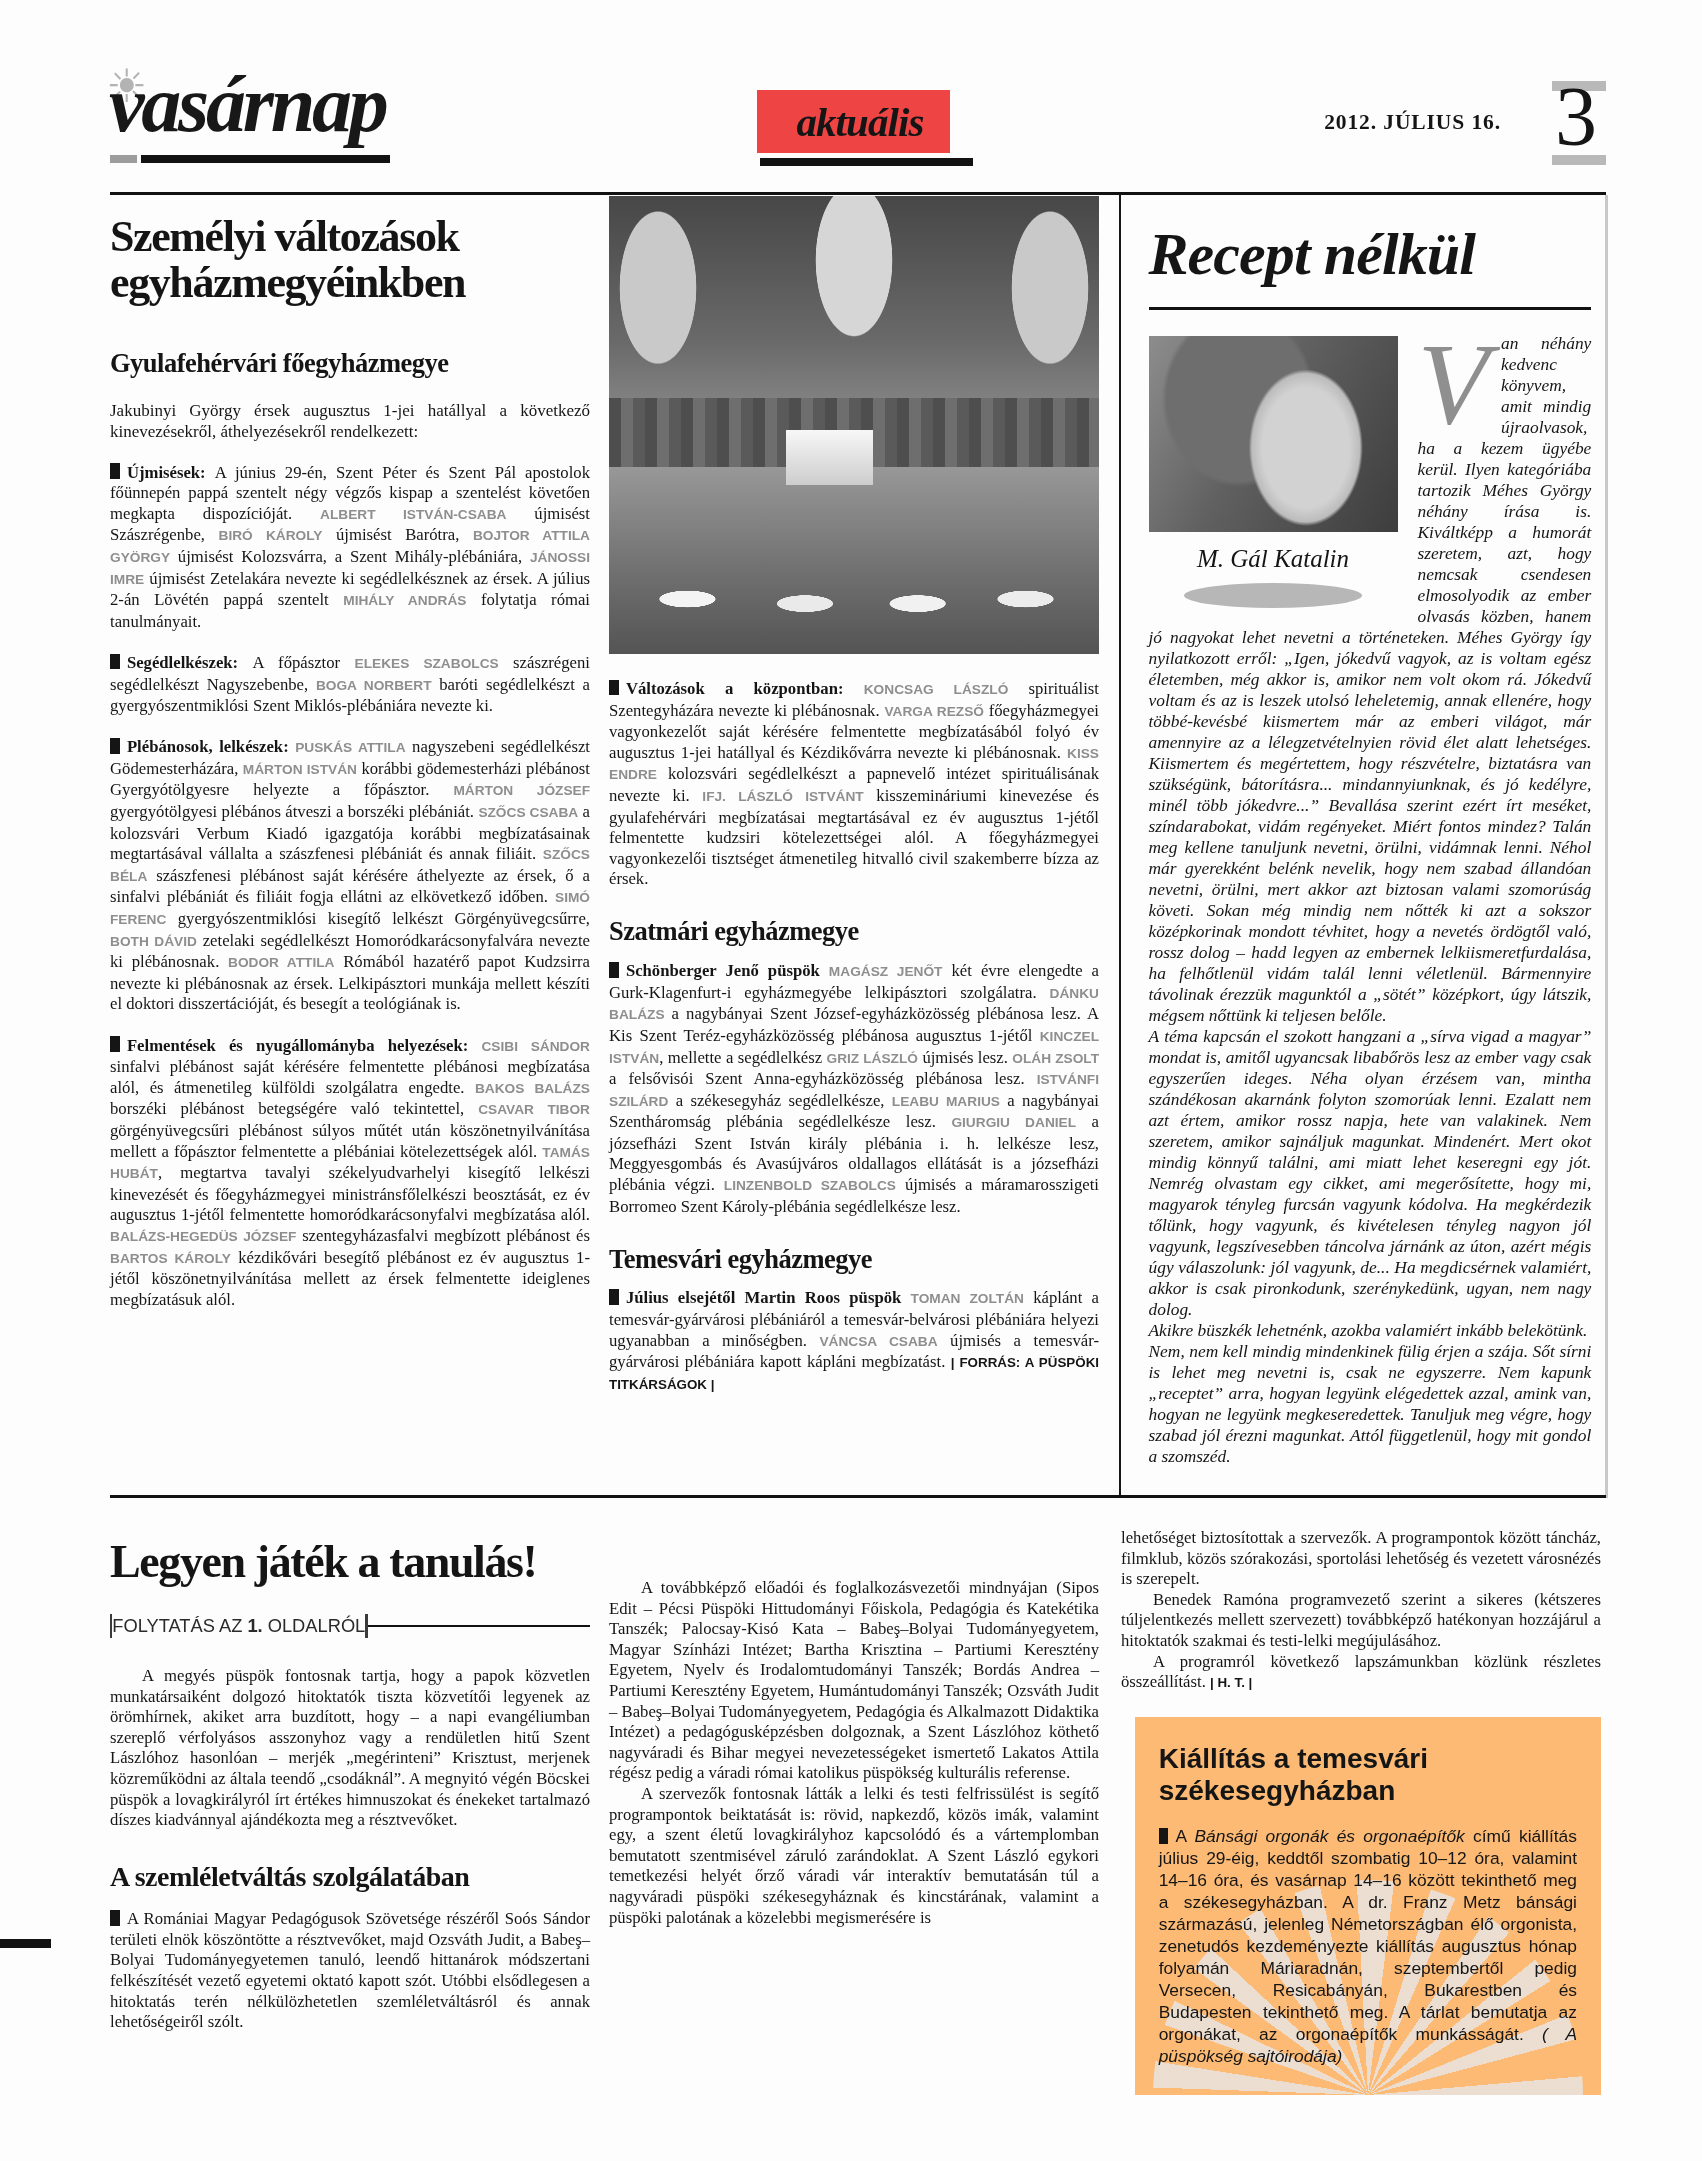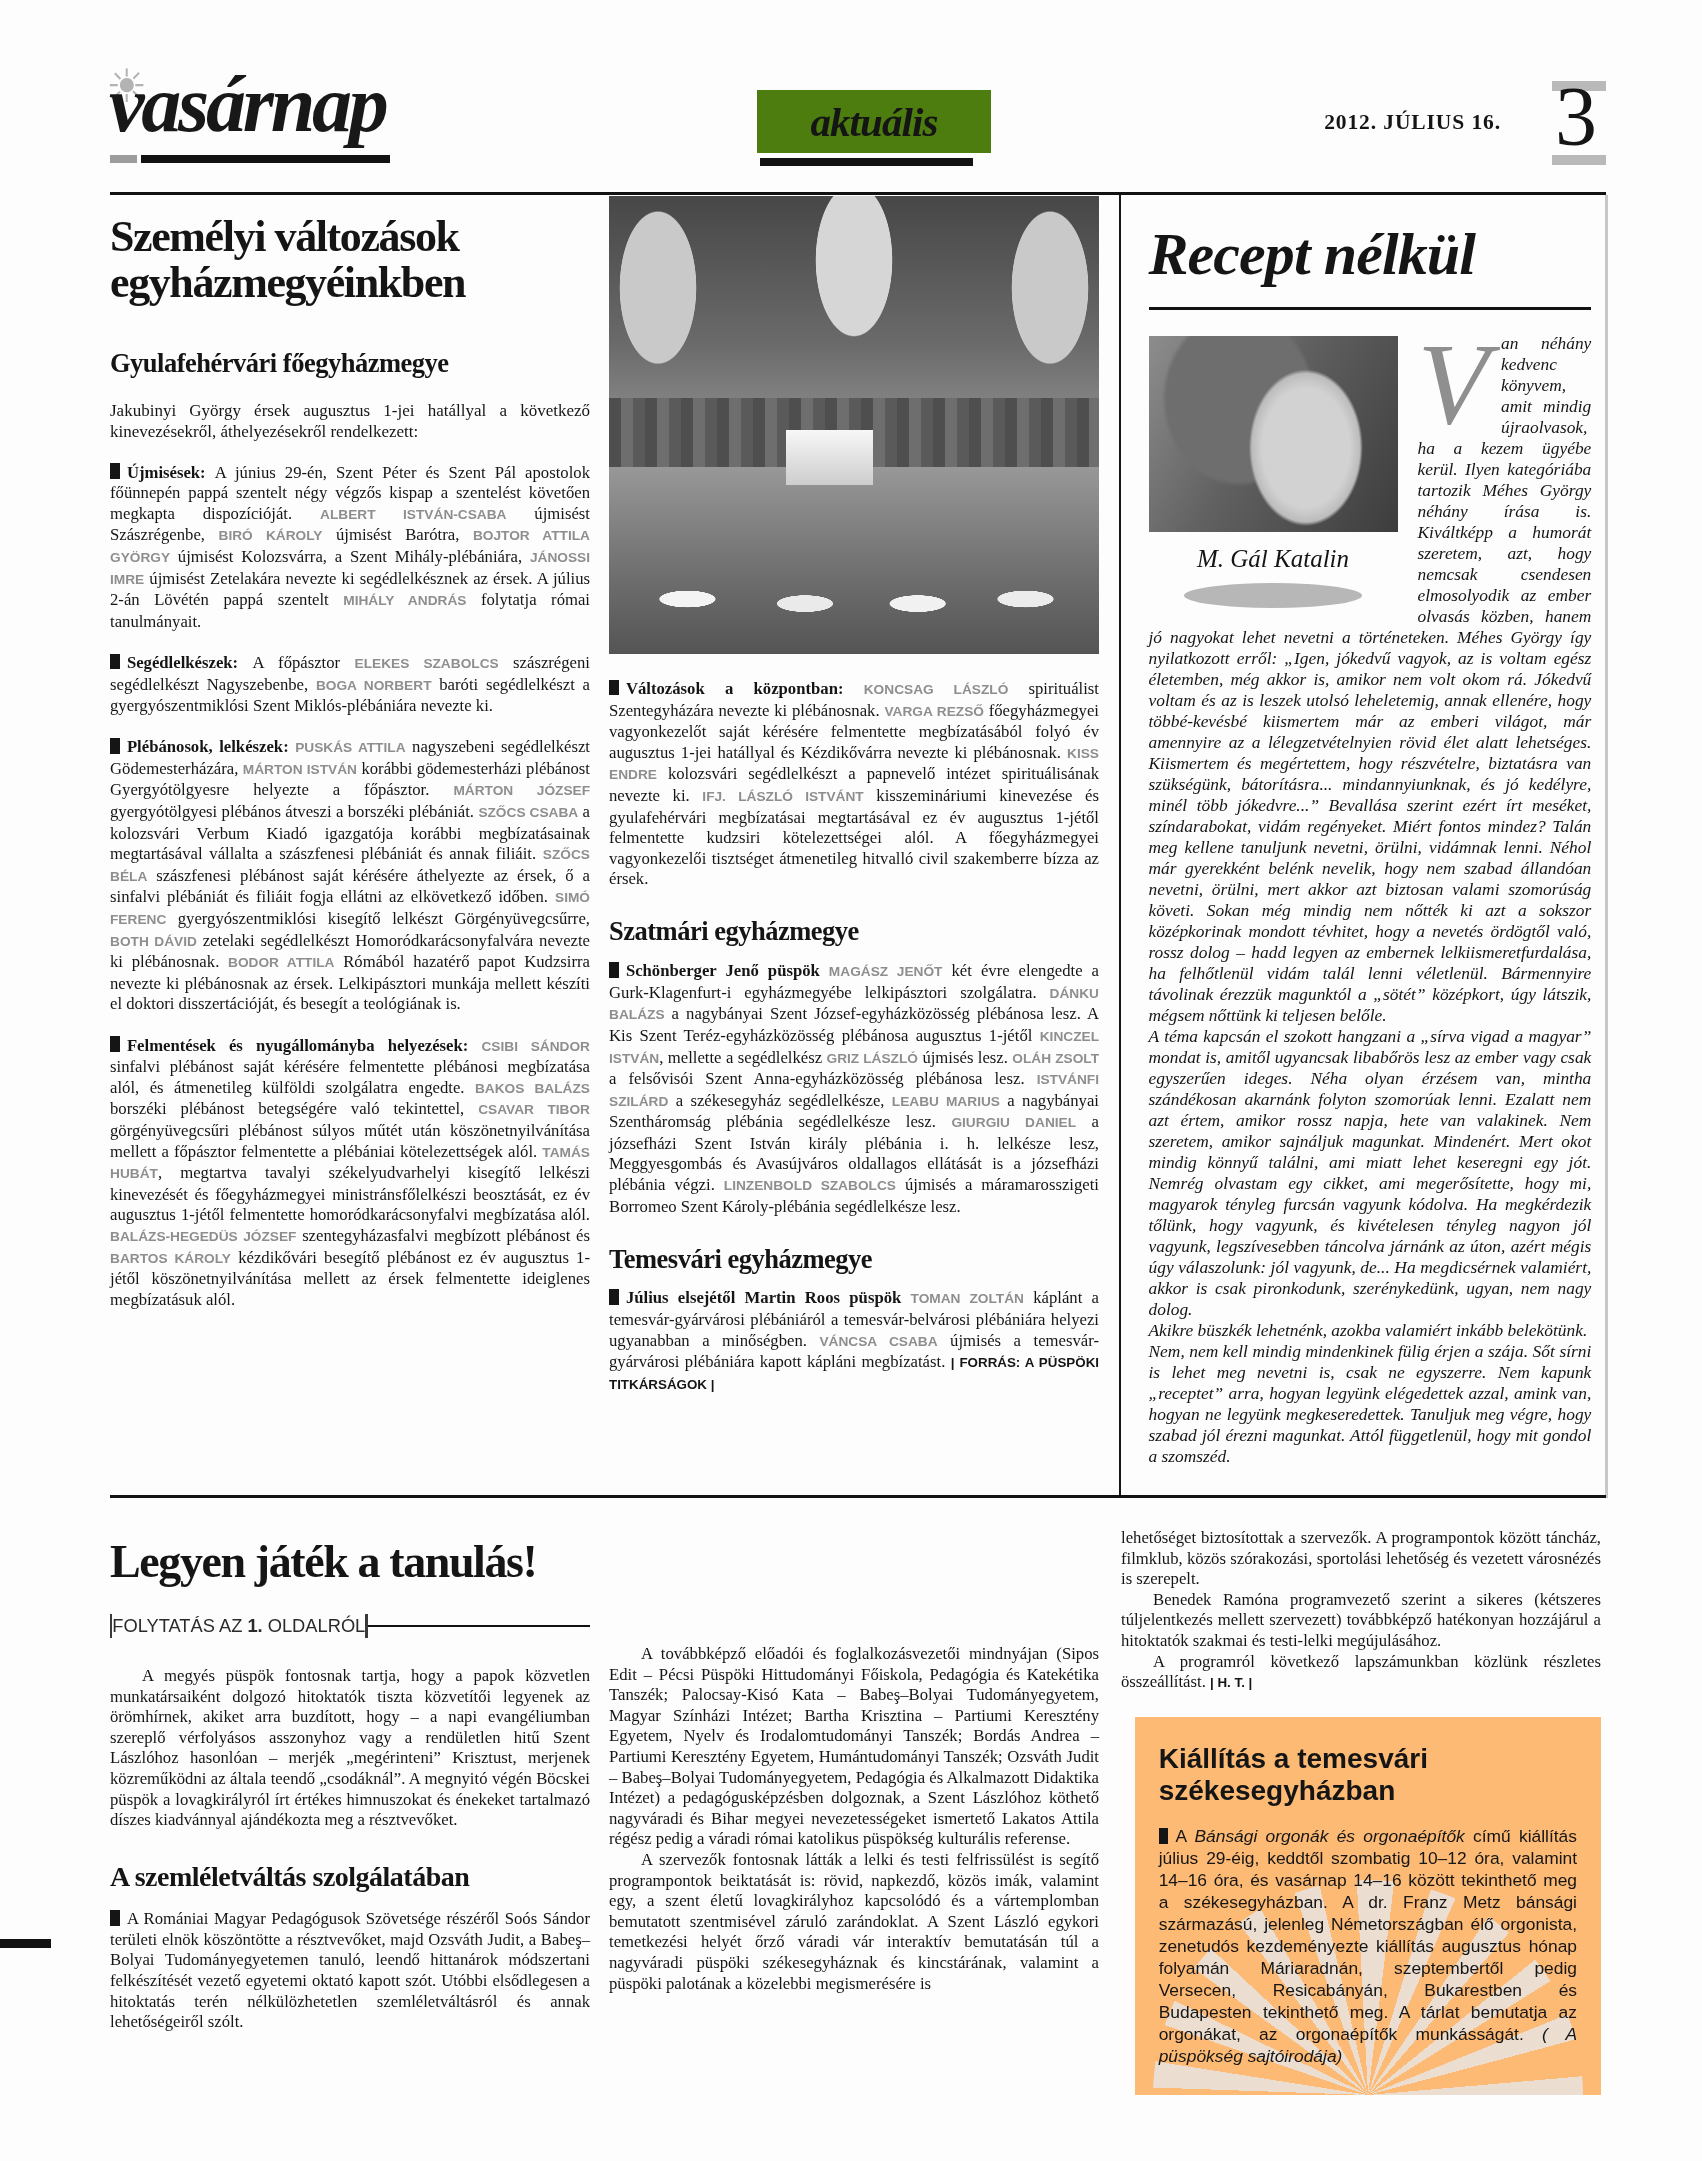--- a/index.html
+++ b/index.html
@@ -5,22 +5,22 @@
   html,body{margin:0;padding:0;background:#888;}
   .page{position:relative;width:1702px;height:2161px;background:#fdfdfd;color:#151515;
         font-family:"Liberation Serif",serif;overflow:hidden;}
   
   .sun{position:absolute;left:106px;top:59px;font-size:46px;color:#b3b3b3;font-family:"DejaVu Sans",sans-serif;}
   .logo{position:absolute;left:109px;top:59px;font-size:80px;font-style:italic;font-weight:700;
         letter-spacing:-3.2px;color:#181818;}
   .logo-underline{position:absolute;left:110px;top:155px;width:280px;height:7.8px;display:flex;gap:4.6px;}
   .logo-underline .sq{width:26.5px;height:7.8px;background:#9c9c9c;}
   .logo-underline .bar{flex:1;height:7.8px;background:#121212;}
-  .section-box{position:absolute;left:757px;top:90px;width:234px;height:63px;background:#4d7c0f;
-        display:flex;align-items:center;justify-content:center;}
+  .section-box{position:absolute;left:757px;top:90px;width:180px;height:63px;background:#ef4444;
+        display:flex;align-items:center;justify-content:center;padding-left:13px;}
   .section-label{font-size:41px;font-style:italic;font-weight:700;letter-spacing:-0.9px;}
   .section-bar{position:absolute;left:760px;top:158px;width:213px;height:8.2px;background:#121212;}
   .date{position:absolute;left:1208px;top:110px;width:293px;text-align:right;font-size:21.5px;font-weight:700;
         letter-spacing:0.9px;}
   .pn-bar{position:absolute;left:1552px;width:54px;height:10px;background:#b9b9b9;}
   .pn-top{top:81px;} .pn-bottom{top:155px;}
   .pageno{position:absolute;left:1546px;top:75px;width:60px;text-align:center;font-size:84px;line-height:84px;}
   .header-rule{position:absolute;left:110px;top:192px;width:1496px;height:3.2px;background:#121212;}
   
   .col{position:absolute;}
@@ -145,21 +145,21 @@
       <span class="vbar"></span>
       <span><span>FOLYTATÁS AZ </span><span class="num">1.</span><span> OLDALRÓL</span></span>
       <span class="vbar"></span>
       <span class="line"></span>
     </div>
     <p class="indent">A megyés püspök fontosnak tartja, hogy a papok közvetlen munkatársaiként dolgozó hitoktatók tiszta közvetítői legyenek az örömhírnek, akiket arra buzdított, hogy – a napi evangéliumban szereplő vérfolyásos asszonyhoz vagy a rendületlen hitű Szent Lászlóhoz hasonlóan – merjék „megérinteni” Krisztust, merjenek közreműködni az általa teendő „csodáknál”. A megnyitó végén Böcskei püspök a lovagkirályról írt értékes himnuszokat és énekeket tartalmazó díszes kiadvánnyal ajándékozta meg a résztvevőket.</p>
     <h2 class="subhead2">A szemléletváltás szolgálatában</h2>
     <p class="bullet">A Romániai Magyar Pedagógusok Szövetsége részéről Soós Sándor területi elnök köszöntötte a résztvevőket, majd Ozsváth Judit, a Babeş–Bolyai Tudományegyetemen tanuló, leendő hittanárok módszertani felkészítését vezető egyetemi oktató kapott szót. Utóbbi elsődlegesen a hitoktatás terén nélkülözhetetlen szemléletváltásról és annak lehetőségeiről szólt.</p>
   </div>
 
-  <div class="col" style="left:609px;top:1644px;width:490px;">
+  <div class="col" style="left:609px;top:1578px;width:490px;">
     <p class="indent">A továbbképző előadói és foglalkozásvezetői mindnyájan (Sipos Edit – Pécsi Püspöki Hittudományi Főiskola, Pedagógia és Katekétika Tanszék; Palocsay-Kisó Kata – Babeş–Bolyai Tudományegyetem, Magyar Színházi Intézet; Bartha Krisztina – Partiumi Keresztény Egyetem, Nyelv és Irodalomtudományi Tanszék; Bordás Andrea – Partiumi Keresztény Egyetem, Humántudományi Tanszék; Ozsváth Judit – Babeş–Bolyai Tudományegyetem, Pedagógia és Alkalmazott Didaktika Intézet) a pedagógusképzésben dolgoznak, a Szent Lászlóhoz köthető nagyváradi és Bihar megyei nevezetességeket ismertető Lakatos Attila régész pedig a váradi római katolikus püspökség kulturális referense.</p>
     <p class="indent">A szervezők fontosnak látták a lelki és testi felfrissülést is segítő programpontok beiktatását is: rövid, napkezdő, közös imák, valamint egy, a szent életű lovagkirályhoz kapcsolódó és a vártemplomban bemutatott szentmisével záruló zarándoklat. A Szent László egykori temetkezési helyét őrző váradi vár interaktív bemutatásán túl a nagyváradi püspöki székesegyháznak és kincstárának, valamint a püspöki palotának a közelebbi megismerésére is</p>
   </div>
 
   <div class="col" style="left:1121px;top:1528px;width:480px;">
     <p>lehetőséget biztosítottak a szervezők.  A programpontok között táncház, filmklub, közös szórakozási, sportolási lehetőség és vezetett városnézés is szerepelt.</p>
     <p class="indent">Benedek Ramóna programvezető szerint a sikeres (kétszeres túljelentkezés mellett szervezett) továbbképző hatékonyan hozzájárul a hitoktatók szakmai és testi-lelki megújulásához.</p>
     <p class="indent"><span class="seg-n">A programról következő lapszámunkban közlünk részletes összeállítást.  </span><span class="seg-src">| H. T. |</span></p>
     <div class="graybox">
       <div class="sunburst"></div>

